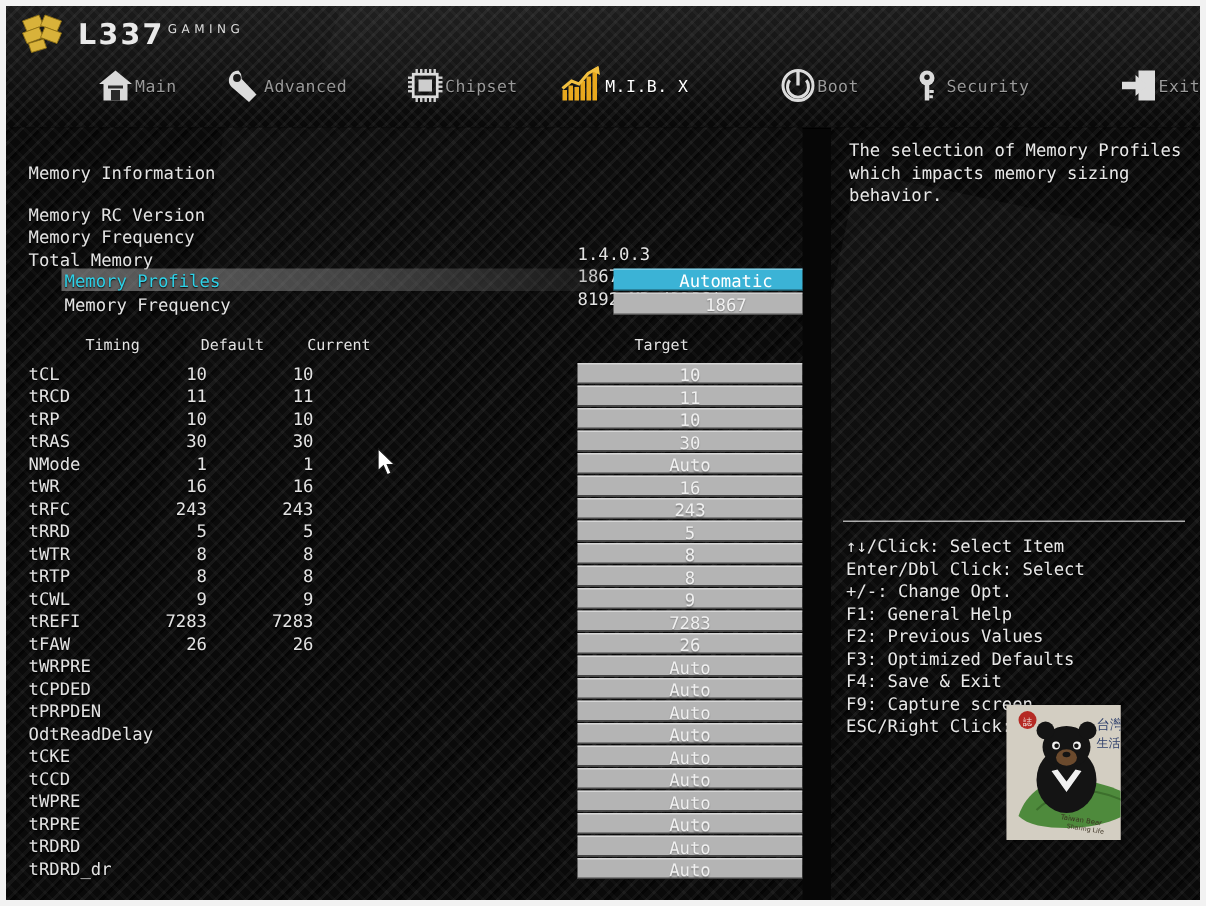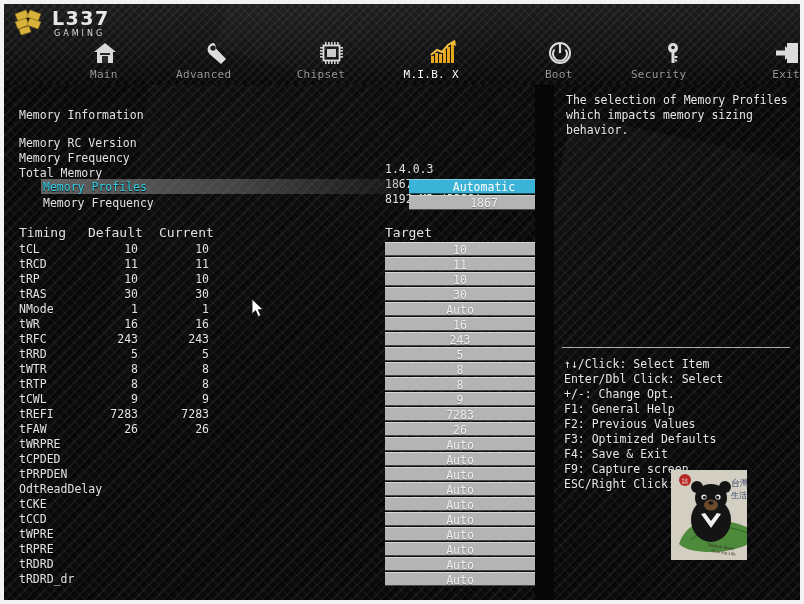--- a/index.html
+++ b/index.html
@@ -59,21 +59,21 @@
 
   #brand {
     position: absolute;
     left: 8px; top: 4px;
     display: flex;
     align-items: center;
     gap: 6px;
     z-index: 3;
   }
   #brand .logo-mark { width: 34px; height: 30px; }
-  #brand .wordmark { display: flex; flex-direction: column; line-height: 1; }
+  #brand .wordmark { display: flex; line-height: 1; }
   #brand .l337 {
     color: #e9e9e9;
     font-family: "DejaVu Sans", "Liberation Sans", sans-serif;
     font-weight: bold;
     font-size: 19px;
     letter-spacing: 1.5px;
   }
   #brand .gaming {
     color: #dcdcdc;
     font-family: "DejaVu Sans", "Liberation Sans", sans-serif;
@@ -86,22 +86,21 @@
   #navbar {
     position: absolute;
     left: 0; top: 26px;
     width: 796px; height: 55px;
     display: flex;
     z-index: 2;
   }
   .nav-item {
     flex: 1 1 0;
     display: flex;
-    flex-direction: column;
-    align-items: flex-end;
+    align-items: center;
     justify-content: flex-end;
     padding-bottom: 4px;
     cursor: pointer;
   }
   .nav-icon { height: 26px; display: flex; align-items: flex-end; justify-content: center; }
   .nav-label {
     margin-top: 3px;
     font-size: 11px;
     color: #9a9a9a;
     letter-spacing: 0.3px;
@@ -195,24 +194,25 @@
     border-bottom: 1px solid rgba(0,0,0,0.55);
   }
   .field.blue { background: #3bb3d6; }
   .field.grey { background: #b4b4b4; color: #f2f2f2; text-shadow: 0 1px 1px rgba(0,0,0,0.35); }
 
   
   #timing { position: absolute; left: 0; top: 140px; width: 531px; z-index: 2; }
   .thead { position: relative; height: 17px; }
   .thead span {
     position: absolute;
-    font-size: 13px;
+    font-size: 10px;
     color: #e3e3e3;
     text-shadow: 0 1px 1px #000;
     white-space: pre;
+    margin-left: 38px;
   }
   .th-name { left: 15px; }
   .th-def  { left: 84px; width: 50px; text-align: right; }
   .th-cur  { left: 155px; width: 50px; text-align: right; }
   .th-tgt  { left: 381px; }
 
   .trow { position: relative; height: 15px; }
   .trow .c-name {
     position: absolute; left: 15px; top: 0;
     font-size: 11.5px; color: #e3e3e3; white-space: pre;

